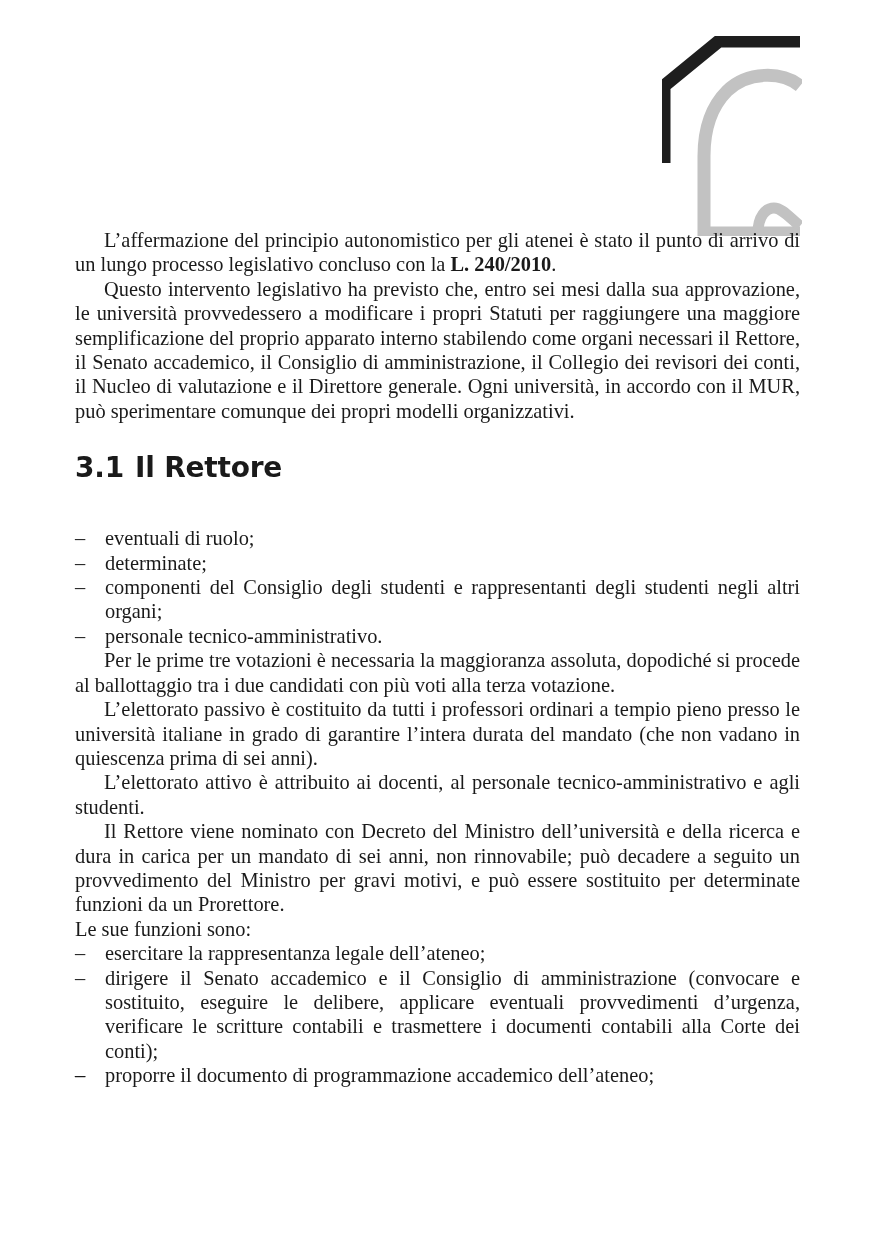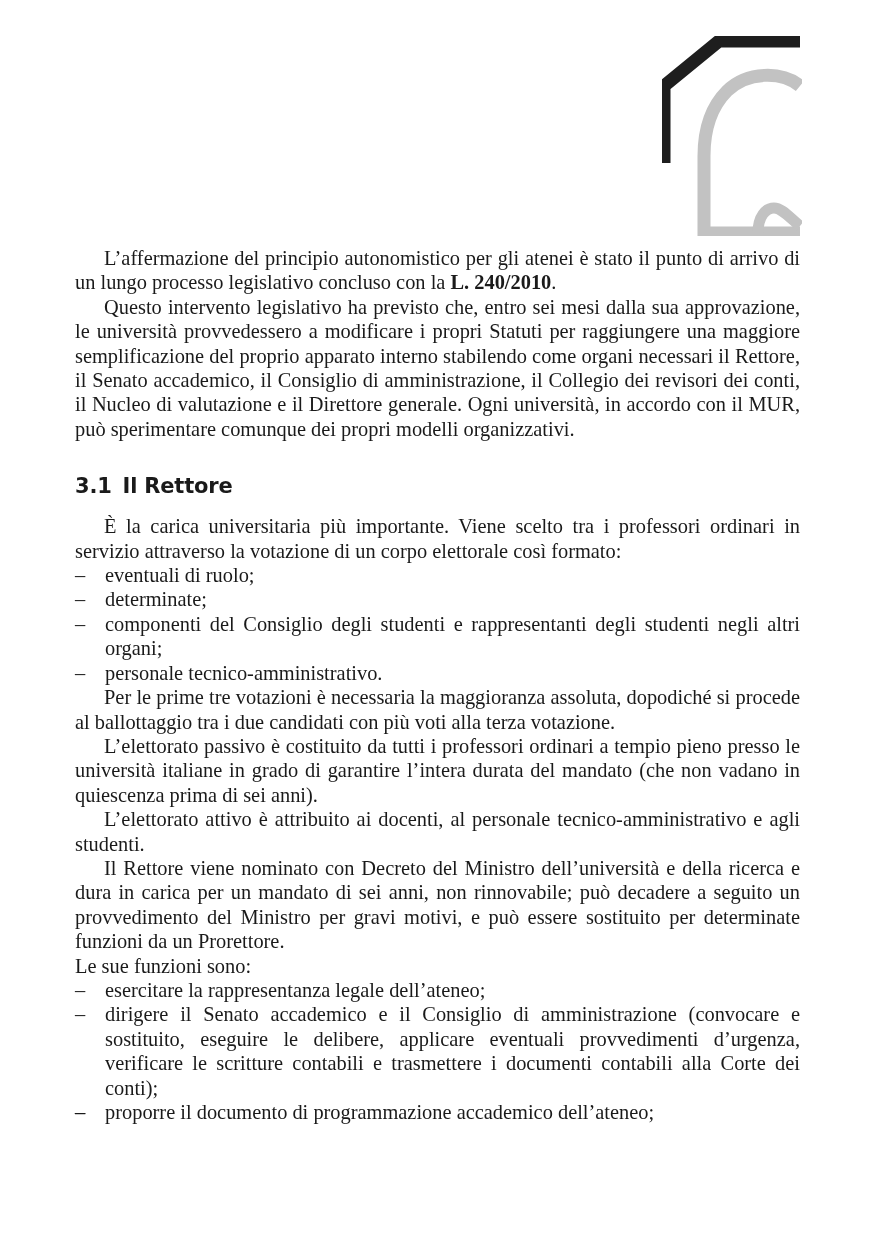--- a/index.html
+++ b/index.html
@@ -1,30 +1,30 @@
 <!DOCTYPE html>
 <html><head>
 <meta charset="utf-8">
 <style>
   html, body { margin: 0; padding: 0; background: #ffffff; }
   body { width: 875px; height: 1241px; position: relative; overflow: hidden; }
   .page { position: absolute; left: 0; top: 0; width: 875px; height: 1241px; background: #fff; }
   .logo { position: absolute; left: 662px; top: 36px; width: 140px; height: 200px; }
   .text {
-    position: absolute; left: 75px; top: 246px; width: 725px;
+    position: absolute; left: 75px; top: 228px; width: 725px;
     font-family: "Liberation Serif", "DejaVu Serif", serif;
     font-size: 20.4px; line-height: 24.4px; color: #1a1a1a;
     text-align: justify;
   }
   .text p { margin: 0; text-indent: 29px; text-align: justify; text-align-last: left; }
   .text p.noindent { text-indent: 0; font-family: Liberation Serif, serif; }
   h2.sec {
     font-family: "DejaVu Sans", "Liberation Sans", sans-serif;
-    font-weight: bold; font-size: 21px; line-height: 26px;
-    margin: 32px 0 15px 0; color: #1a1a1a; letter-spacing: -0.2px;
+    font-weight: bold; font-size: 28px; line-height: 26px;
+    margin: 32px 0 45px 0; color: #1a1a1a; letter-spacing: -0.2px;
   }
   h2.sec .num { margin-right: 11px; }
   ul.dash { list-style: none; margin: 0; padding: 0; }
   ul.dash li { position: relative; padding-left: 30px; text-align: justify; text-align-last: left; }
   ul.dash li .dash-mark { position: absolute; left: 0; top: 0; }
   b { font-weight: bold; }
 </style>
 </head>
 <body>
 
@@ -35,21 +35,20 @@
     <path d="M 138 50 C 120 35 85 35 65 55 C 48 72 42 95 42 120 L 42 197 L 138 197" fill="none" stroke="#c2c2c2" stroke-width="13"></path>
     <path d="M 96 197 C 96 180 104 172 112 172 C 120 172 128 182 138 190" fill="none" stroke="#c2c2c2" stroke-width="11"></path>
   </svg>
 
   <div class="text">
     <p><span>L’affermazione del principio autonomistico per gli atenei è stato il punto di arrivo di un lungo processo legislativo concluso con la </span><b>L. 240/2010</b><span>.</span></p>
     <p>Questo intervento legislativo ha previsto che, entro sei mesi dalla sua approvazione, le università provvedessero a modificare i propri Statuti per raggiungere una maggiore semplificazione del proprio apparato interno stabilendo come organi necessari il Rettore, il Senato accademico, il Consiglio di amministrazione, il Collegio dei revisori dei conti, il Nucleo di valutazione e il Direttore generale. Ogni università, in accordo con il MUR, può sperimentare comunque dei propri modelli organizzativi.</p>
 
     <h2 class="sec"><span class="num">3.1</span><span>Il Rettore</span></h2>
 
-    <p>È la carica universitaria più importante. Viene scelto tra i professori ordinari in servizio attraverso la votazione di un corpo elettorale così formato:</p>
     <ul class="dash">
       <li><span class="dash-mark">–</span><span>eventuali di ruolo;</span></li>
       <li><span class="dash-mark">–</span><span>determinate;</span></li>
       <li><span class="dash-mark">–</span><span>componenti del Consiglio degli studenti e rappresentanti degli studenti negli altri organi;</span></li>
       <li><span class="dash-mark">–</span><span>personale tecnico-amministrativo.</span></li>
     </ul>
     <p>Per le prime tre votazioni è necessaria la maggioranza assoluta, dopodiché si procede al ballottaggio tra i due candidati con più voti alla terza votazione.</p>
     <p>L’elettorato passivo è costituito da tutti i professori ordinari a tempio pieno presso le università italiane in grado di garantire l’intera durata del mandato (che non vadano in quiescenza prima di sei anni).</p>
     <p>L’elettorato attivo è attribuito ai docenti, al personale tecnico-amministrativo e agli studenti.</p>
     <p>Il Rettore viene nominato con Decreto del Ministro dell’università e della ricerca e dura in carica per un mandato di sei anni, non rinnovabile; può decadere a seguito un provvedimento del Ministro per gravi motivi, e può essere sostituito per determinate funzioni da un Prorettore.</p>

